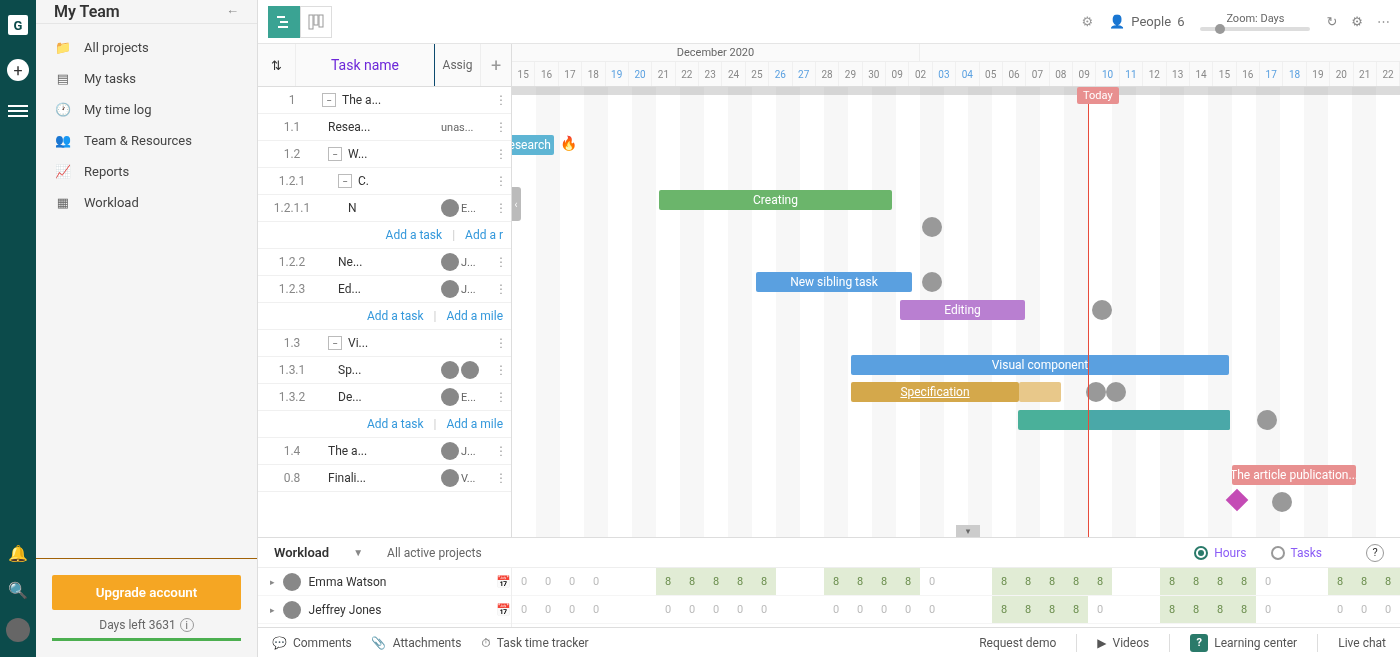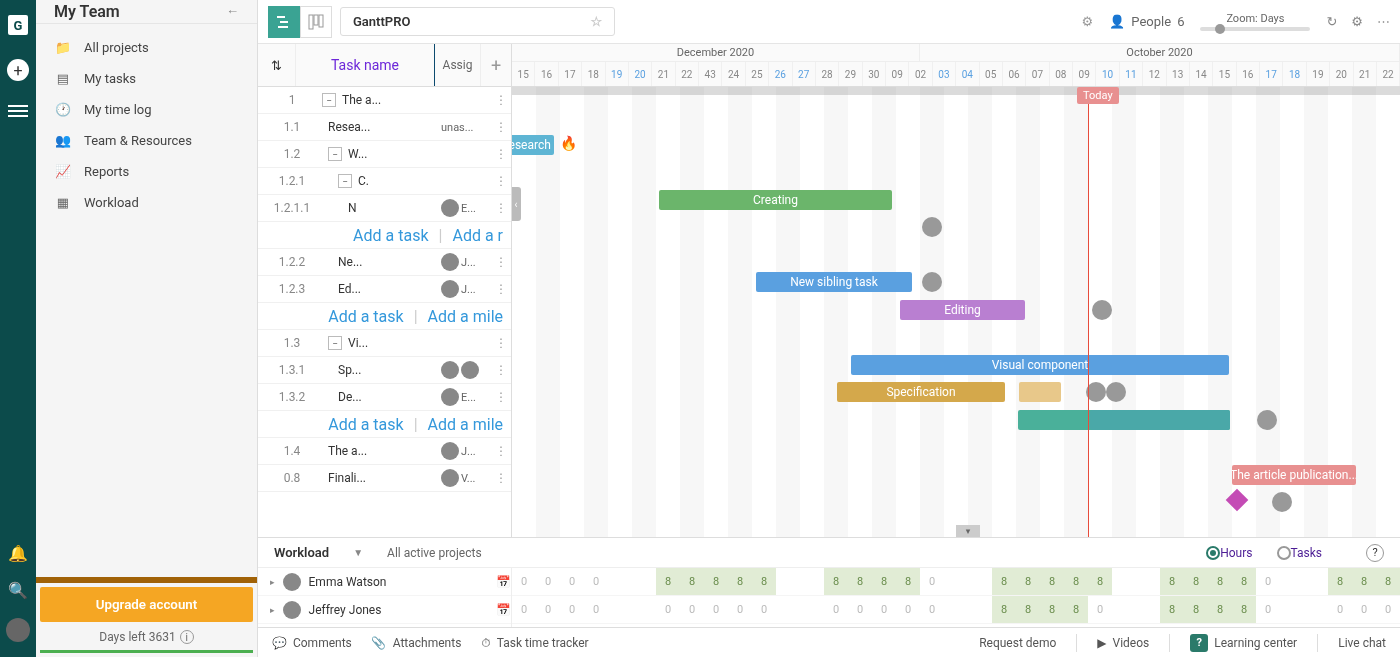--- a/index.html
+++ b/index.html
@@ -13,21 +13,21 @@
 .rail-spacer{flex:1}
 .rail-bottom{display:flex;flex-direction:column;align-items:center;gap:18px;padding-bottom:15px}
 .rail-icon{color:#9fc5c5;font-size:16px}
 .rail-avatar{width:24px;height:24px;border-radius:50%;background:#666}
 .sidebar{width:222px;background:#f5f5f5;border-right:1px solid #ddd;display:flex;flex-direction:column}
 .sidebar-top{display:flex;justify-content:space-between;padding:2px 18px;border-bottom:1px solid #e5e5e5}
 .sidebar-title{font-weight:600;font-size:16px}
 .nav{padding:8px 0;flex:1}
 .nav-item{display:flex;align-items:center;gap:12px;padding:8px 18px;cursor:pointer;color:#444}
 .nav-icon{width:18px;display:flex;justify-content:center;color:#666}
-.sidebar-footer{padding:4px;border-top:6px solid #a16207}
+.sidebar-footer{padding:16px;border-top:1px solid #a16207}
 .upgrade-btn{width:100%;background:#f5a623;color:#fff;border:none;padding:10px;font-weight:600;border-radius:2px;cursor:pointer}
 .days-left{text-align:center;font-size:12px;color:#666;margin-top:8px}
 .info-c{display:inline-block;width:14px;height:14px;border:1px solid #999;border-radius:50%;font-size:10px;line-height:13px;margin-left:4px}
 .progress{height:3px;background:#4caf50;margin-top:6px}
 .main{flex:1;display:flex;flex-direction:column;min-width:0}
 .toolbar{height:44px;display:flex;align-items:center;padding:0 10px;border-bottom:1px solid #e5e5e5;gap:8px}
 .tb-view{display:flex}
 .tb-btn{width:32px;height:32px;display:flex;align-items:center;justify-content:center;border:1px solid #ddd;background:#fff;cursor:pointer}
 .tb-btn.active{background:#3aa393;color:#fff;border-color:#3aa393}
 .proj-name{border:1px solid #ddd;padding:6px 12px;border-radius:3px;display:flex;align-items:center;gap:180px;font-weight:600}
@@ -47,21 +47,21 @@
 .gh-assig{width:46px;display:flex;align-items:center;justify-content:center;border-right:1px solid #eee;font-size:12px;color:#666}
 .gh-add{width:30px;display:flex;align-items:center;justify-content:center;color:#999;font-size:18px}
 .grid-body{flex:1;overflow:hidden}
 .row{height:27px;display:flex;align-items:center;border-bottom:1px solid #f0f0f0;font-size:12px;padding-left:8px;position:relative}
 .row-num{width:52px;color:#888;text-align:center}
 .row-collapse{width:14px;height:14px;border:1px solid #bbb;display:inline-flex;align-items:center;justify-content:center;font-size:10px;margin-right:6px;color:#666}
 .row-name{flex:1;overflow:hidden;text-overflow:ellipsis;white-space:nowrap;padding-left:4px}
 .row-assig{width:50px;display:flex;align-items:center;gap:2px;font-size:11px;color:#666}
 .av{width:18px;height:18px;border-radius:50%;background:#888;display:inline-block}
 .row-more{width:20px;color:#999;text-align:center}
-.add-row{height:27px;display:flex;align-items:center;justify-content:flex-end;gap:10px;padding-right:8px;border-bottom:1px solid #f0f0f0;font-size:16px}
+.add-row{height:27px;display:flex;align-items:center;justify-content:flex-end;gap:10px;padding-right:8px;border-bottom:1px solid #f0f0f0;font-size:12px}
 .add-link{color:#3498db;cursor:pointer}
 .sep{color:#ccc}
 .chart{flex:1;display:flex;flex-direction:column;overflow:hidden;position:relative}
 .timeline-head{height:43px;border-bottom:1px solid #ddd;background:#fafafa;display:flex;flex-direction:column}
 .months{height:18px;display:flex;border-bottom:1px solid #eee;font-size:11px;color:#666}
 .month{display:flex;align-items:center;justify-content:center;border-right:1px solid #eee}
 .days{flex:1;display:flex}
 .day{width:24px;display:flex;align-items:center;justify-content:center;font-size:10px;color:#888;border-right:1px solid #f0f0f0}
 .day.weekend{color:#5aa0e0}
 .chart-body{flex:1;position:relative;background:repeating-linear-gradient(90deg,#fff 0,#fff 24px,#f7f7f7 24px,#f7f7f7 48px)}
@@ -81,21 +81,21 @@
 .fire{position:absolute;color:#e67e22;font-size:14px}
 .milestone{position:absolute;width:16px;height:16px;background:#c44bb5;transform:rotate(45deg)}
 .bar-av{position:absolute;width:20px;height:20px;border-radius:50%;background:#999}
 .collapse-handle{position:absolute;left:-1px;top:100px;width:10px;height:34px;background:#bbb;border-radius:0 3px 3px 0;display:flex;align-items:center;justify-content:center;color:#fff;font-size:10px}
 .expand-handle{position:absolute;bottom:0;left:50%;width:24px;height:12px;background:#ccc;display:flex;align-items:center;justify-content:center;font-size:9px;color:#666}
 .workload{height:90px;border-top:1px solid #ddd;display:flex;flex-direction:column}
 .wl-head{height:30px;display:flex;align-items:center;padding:0 16px;gap:24px;border-bottom:1px solid #eee}
 .wl-title{font-weight:600}
 .wl-dd{color:#666;font-size:12px}
 .wl-spacer{flex:1}
-.radio{display:flex;align-items:center;font-size:12px;color:#4c1d95}
+.radio{display:flex;align-items:center;gap:6px;font-size:12px;color:#8b5cf6}
 .r-dot{width:14px;height:14px;border:2px solid #999;border-radius:50%;display:inline-flex;align-items:center;justify-content:center}
 .r-dot.sel{border-color:#2a7a6a}
 .r-dot.sel::after{content:"";width:6px;height:6px;background:#2a7a6a;border-radius:50%}
 .wl-help{width:18px;height:18px;border:1px solid #999;border-radius:50%;display:flex;align-items:center;justify-content:center;font-size:11px;margin-left:20px}
 .wl-body{flex:1;display:flex}
 .wl-left{width:254px;border-right:1px solid #eee}
 .wl-row{height:28px;display:flex;align-items:center;padding-left:12px;gap:8px;font-size:12px;border-bottom:1px solid #f5f5f5}
 .wl-chev{color:#888;font-size:9px}
 .wl-cal{color:#aaa}
 .wl-right{flex:1;display:flex;flex-direction:column}
@@ -179,24 +179,20 @@
             </svg>
           </div>
         <div class="tb-btn">
             <svg width="16" height="16" viewBox="0 0 16 16">
               <rect x="1" y="1" width="4" height="14" fill="none" stroke="#999"></rect>
               <rect x="6" y="1" width="4" height="10" fill="none" stroke="#999"></rect>
               <rect x="11" y="1" width="4" height="12" fill="none" stroke="#999"></rect>
             </svg>
           </div>
       </div>
-      <div class="proj-name">
-        <span>GanttPRO</span>
-        <span class="star">☆</span>
-      </div>
       <div class="tb-spacer"></div>
       <div class="tb-right">
         <div style="color:#999">⚙</div>
         <div class="people">
           <span>👤</span>
           <span>People</span>
           <span>6</span>
         </div>
         <div class="zoom">
           <span>Zoom: Days</span>
@@ -311,32 +307,31 @@
               <span class="row-assig"><span class="av"></span>V...</span>
               <span class="row-more">⋮</span>
             </div>
           </div>
       </div>
 
       <div class="chart">
         <div class="timeline-head">
           <div class="months" id="months">
               <div class="month" style="width: 408px;">December 2020</div>
-              <div class="month" style="width: 480px;">October 2020</div>
             </div>
           <div class="days" id="days">
               <div class="day">15</div>
               <div class="day">16</div>
               <div class="day">17</div>
               <div class="day">18</div>
               <div class="day weekend">19</div>
               <div class="day weekend">20</div>
               <div class="day">21</div>
               <div class="day">22</div>
-              <div class="day">43</div>
+              <div class="day">23</div>
               <div class="day">24</div>
               <div class="day">25</div>
               <div class="day weekend">26</div>
               <div class="day weekend">27</div>
               <div class="day">28</div>
               <div class="day">29</div>
               <div class="day">30</div>
               <div class="day">09</div>
               <div class="day">02</div>
               <div class="day weekend">03</div>
@@ -365,21 +360,21 @@
           <div class="scroll-strip"></div>
           <div class="today-label">Today</div>
           <div class="today-marker"></div>
           <div class="collapse-handle">‹</div>
           <div class="expand-handle">▾</div>
             <div class="bar research" style="top: 48px; left: -14px; width: 56px;">Research</div>
             <div class="bar green" style="top: 103px; left: 147px; width: 233px;">Creating</div>
             <div class="bar blue" style="top: 185px; left: 244px; width: 156px;">New sibling task</div>
             <div class="bar purple" style="top: 213px; left: 388px; width: 125px;">Editing</div>
             <div class="bar blue" style="top: 268px; left: 339px; width: 378px;">Visual component</div>
-            <div class="bar gold" style="top: 295px; left: 325px; width: 168px;">Specification</div>
+            <div class="bar gold" style="top: 295px; left: 339px; width: 168px; text-decoration: underline;">Specification</div>
             <div class="bar pale" style="top: 295px; left: 507px; width: 42px;"></div>
             <div class="bar teal2" style="top: 323px; left: 506px; width: 212px;">Design</div>
             <div class="bar teal" style="top: 323px; left: 578px; width: 140px;"></div>
             <div class="bar red" style="top: 378px; left: 720px; width: 124px;">The article publication...</div>
             <div class="fire" style="top: 48px; left: 48px;">🔥</div>
             <div class="bar-av" style="top: 130px; left: 410px;"></div>
             <div class="bar-av" style="top: 185px; left: 410px;"></div>
             <div class="bar-av" style="top: 213px; left: 580px;"></div>
             <div class="bar-av" style="top: 295px; left: 574px;"></div>
             <div class="bar-av" style="top: 295px; left: 594px;"></div>

